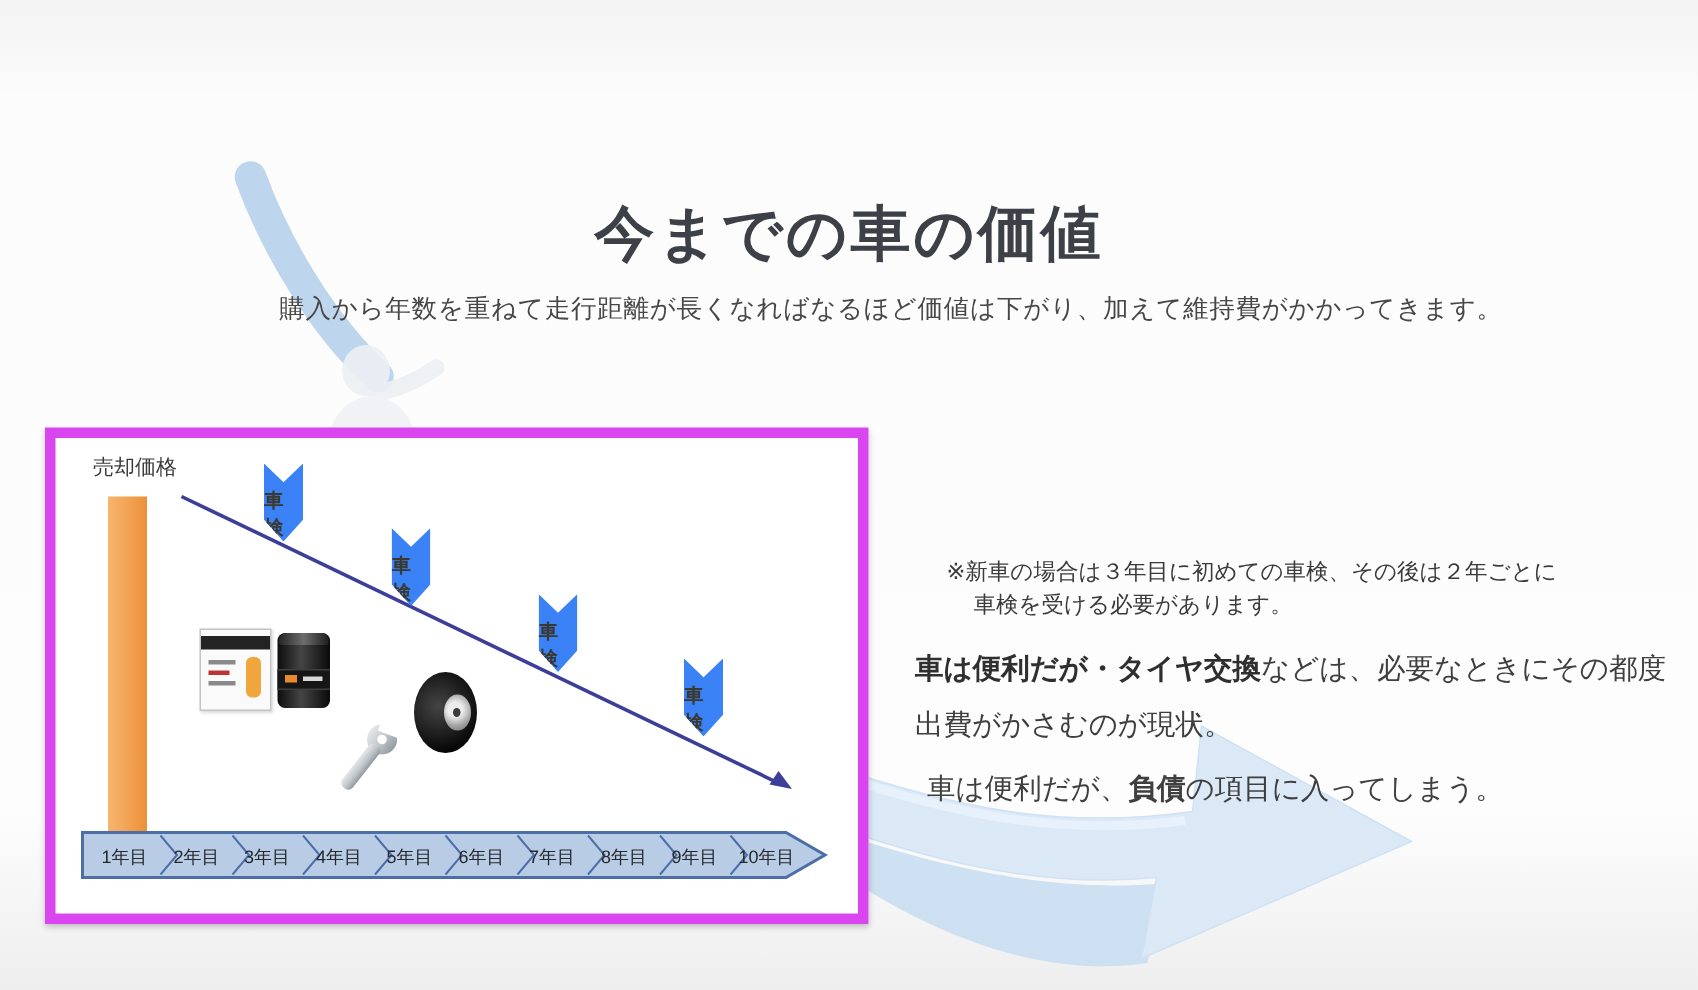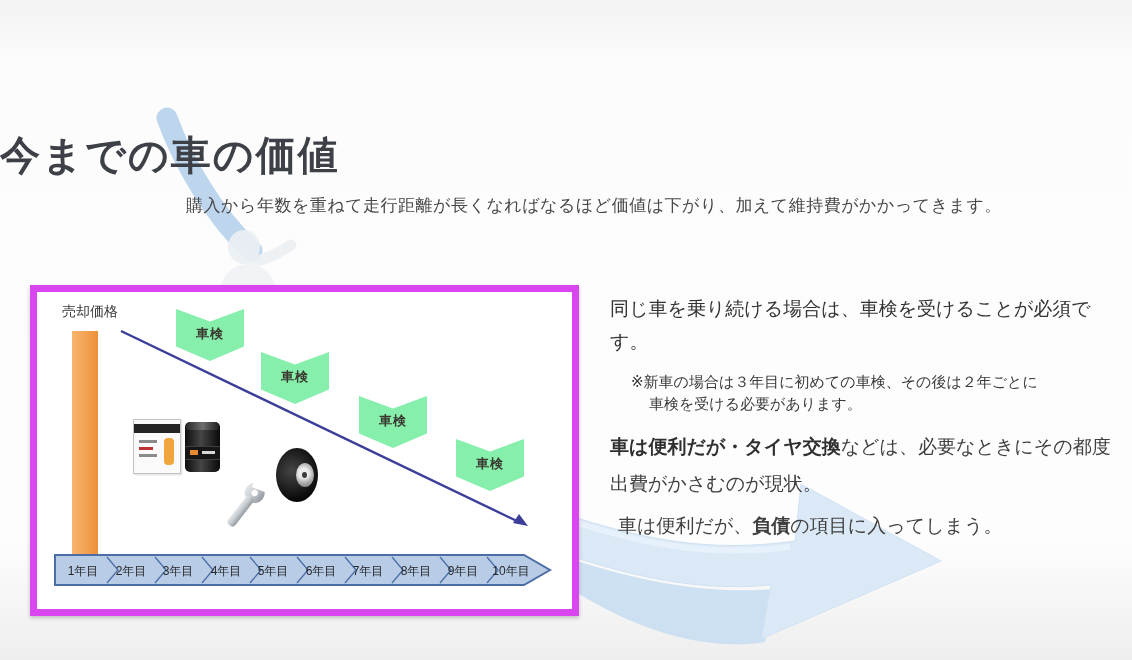--- a/index.html
+++ b/index.html
@@ -8,21 +8,21 @@
     font-family:"Liberation Sans","DejaVu Sans",sans-serif;
     background:linear-gradient(180deg,#f3f3f3 0%,#fcfcfc 10%,#fdfdfd 82%,#eeeeee 100%);
   }
   .stage{position:absolute;inset:0;}
 
   
   .decor{position:absolute;inset:0;pointer-events:none;}
 
   
   .page-title{
-    position:absolute;top:128px;left:0;width:100%;
+    position:absolute;top:128px;left:0;width:100%;text-align:center;
     font-size:40px;font-weight:bold;color:#3d4147;letter-spacing:2px;
   }
   .page-subtitle{
     position:absolute;top:194px;left:0;width:100%;text-align:center;
     font-size:17px;color:#474747;letter-spacing:.5px;margin-left:28px;
   }
 
   
   .panel{
     position:absolute;left:30px;top:285px;width:535px;height:317px;
@@ -30,21 +30,21 @@
     box-shadow:0 2px 4px rgba(0,0,0,.22);
   }
   .price-label{position:absolute;left:25px;top:11px;font-size:14px;color:#3a3a3a;}
   .price-bar{
     position:absolute;left:35px;top:39px;width:26px;height:224px;
     background:linear-gradient(90deg,#f6b56d 0%,#f3a558 45%,#ec9038 100%);
   }
   .decline-svg{position:absolute;left:0;top:0;width:535px;height:317px;}
 
   .badge{
-    position:absolute;width:68px;height:52px;background:#86efac;
+    position:absolute;width:26px;height:52px;background:#3b82f6;
     clip-path:polygon(0 0,50% 24%,100% 0,100% 72%,50% 100%,0 72%);
     display:flex;justify-content:center;align-items:flex-start;
   }
   .badge span{margin-top:16px;font-size:13px;font-weight:700;color:#3a382f;letter-spacing:1px;}
   .badge1{left:139px;top:17px;}
   .badge2{left:224px;top:60px;}
   .badge3{left:322px;top:104px;}
   .badge4{left:419px;top:147px;}
 
   
@@ -190,21 +190,20 @@
         <text x="236" y="25">5年目</text>
         <text x="284" y="25">6年目</text>
         <text x="331" y="25">7年目</text>
         <text x="379" y="25">8年目</text>
         <text x="426" y="25">9年目</text>
         <text x="474" y="25">10年目</text>
       </g>
     </svg>
   </div>
 
-  <div class="para1">同じ車を乗り続ける場合は、車検を受けることが必須です。</div>
 
   <div class="note">
     <div>※新車の場合は３年目に初めての車検、その後は２年ごとに</div>
     <div class="l2">車検を受ける必要があります。</div>
   </div>
 
   <div class="para2"><b>車は便利だが・タイヤ交換</b><span>などは、必要なときにその都度出費がかさむのが現状。</span></div>
 
   <div class="para3"><span>車は便利だが、</span><b>負債</b><span>の項目に入ってしまう。</span></div>
 

